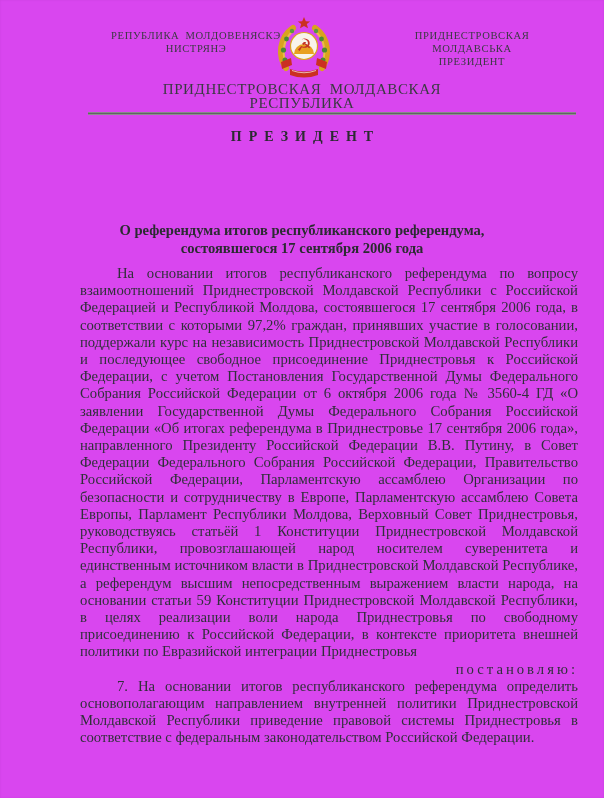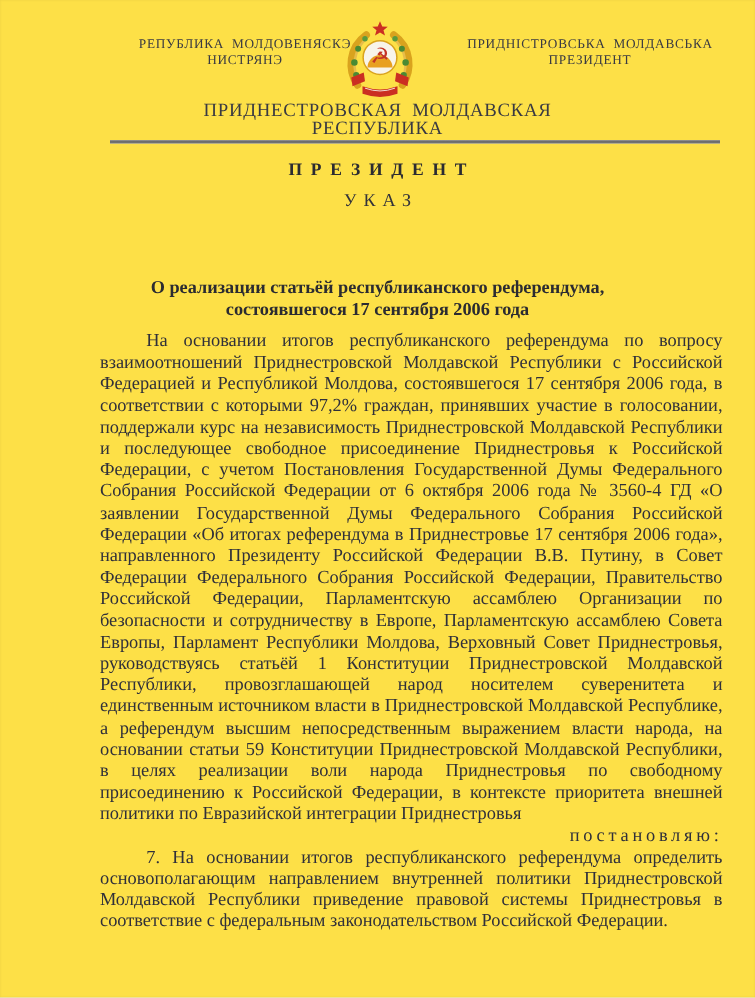--- a/index.html
+++ b/index.html
@@ -1,21 +1,21 @@
 <!DOCTYPE html>
 <html><head>
 <meta charset="utf-8">
 <style>
   html, body { margin: 0; padding: 0; background: #e8e8e8; }
   .page {
     position: relative;
     width: 604px;
     height: 798px;
     margin: 0 auto;
-    background: #fde047;
+    background: #d946ef;
     font-family: "Liberation Serif", "DejaVu Serif", serif;
     color: #2e2e35;
     overflow: hidden;
     box-shadow: inset 0 0 2px rgba(0,0,0,.08);
   }
   
   .hdr-left, .hdr-right {
     position: absolute;
     top: 29px;
     width: 200px;
@@ -146,36 +146,35 @@
 
       <path d="M10,46 L20,42 L21,49 L11,53 Z" fill="#cb2f22"></path>
       <path d="M56,46 L46,42 L45,49 L55,53 Z" fill="#cb2f22"></path>
 
       <path d="M19,53 Q33,58 47,53 L47,59 Q33,64 19,59 Z" fill="#cb2f22"></path>
       <path d="M21,54.5 Q33,59 45,54.5" stroke="#f0d9d0" stroke-width="0.8" fill="none"></path>
     </svg>
   </div>
 
   <div class="hdr-right">
-    <div>ПРИДНІСТРОВСЬКА МОЛДАВСЬКА</div>
+    <div>ПРИДНЕСТРОВСКАЯ МОЛДАВСЬКА</div>
     <div>ПРЕЗИДЕНТ</div>
   </div>
 
   <div class="hdr-center">
     <div>ПРИДНЕСТРОВСКАЯ МОЛДАВСКАЯ</div>
     <div>РЕСПУБЛИКА</div>
   </div>
 
   <div class="rule"></div>
 
   <div class="title-president">ПРЕЗИДЕНТ</div>
-  <div class="title-ukaz">УКАЗ</div>
 
   <div class="subject">
-    <div>О реализации статьёй республиканского референдума,</div>
+    <div>О референдума итогов республиканского референдума,</div>
     <div>состоявшегося 17 сентября 2006 года</div>
   </div>
 
   <div class="body-block">
     <p class="para-indent">На основании итогов республиканского референдума по вопросу взаимоотношений Приднестровской Молдавской Республики с Российской Федерацией и Республикой Молдова, состоявшегося 17 сентября 2006 года, в соответствии с которыми 97,2% граждан, принявших участие в голосовании, поддержали курс на независимость Приднестровской Молдавской Республики и последующее свободное присоединение Приднестровья к Российской Федерации, с учетом Постановления Государственной Думы Федерального Собрания Российской Федерации от 6 октября 2006 года № 3560-4 ГД «О заявлении Государственной Думы Федерального Собрания Российской Федерации «Об итогах референдума в Приднестровье 17 сентября 2006 года», направленного Президенту Российской Федерации В.В. Путину, в Совет Федерации Федерального Собрания Российской Федерации, Правительство Российской Федерации, Парламентскую ассамблею Организации по безопасности и сотрудничеству в Европе, Парламентскую ассамблею Совета Европы, Парламент Республики Молдова, Верховный Совет Приднестровья, руководствуясь статьёй 1 Конституции Приднестровской Молдавской Республики, провозглашающей народ носителем суверенитета и единственным источником власти в Приднестровской Молдавской Республике, а референдум высшим непосредственным выражением власти народа, на основании статьи 59 Конституции Приднестровской Молдавской Республики, в целях реализации воли народа Приднестровья по свободному присоединению к Российской Федерации, в контексте приоритета внешней политики по Евразийской интеграции Приднестровья</p>
     <p class="resolution">постановляю:</p>
     <p class="para-indent para-2">7. На основании итогов республиканского референдума определить основополагающим направлением внутренней политики Приднестровской Молдавской Республики приведение правовой системы Приднестровья в соответствие с федеральным законодательством Российской Федерации.</p>
   </div>
 
 </div>

